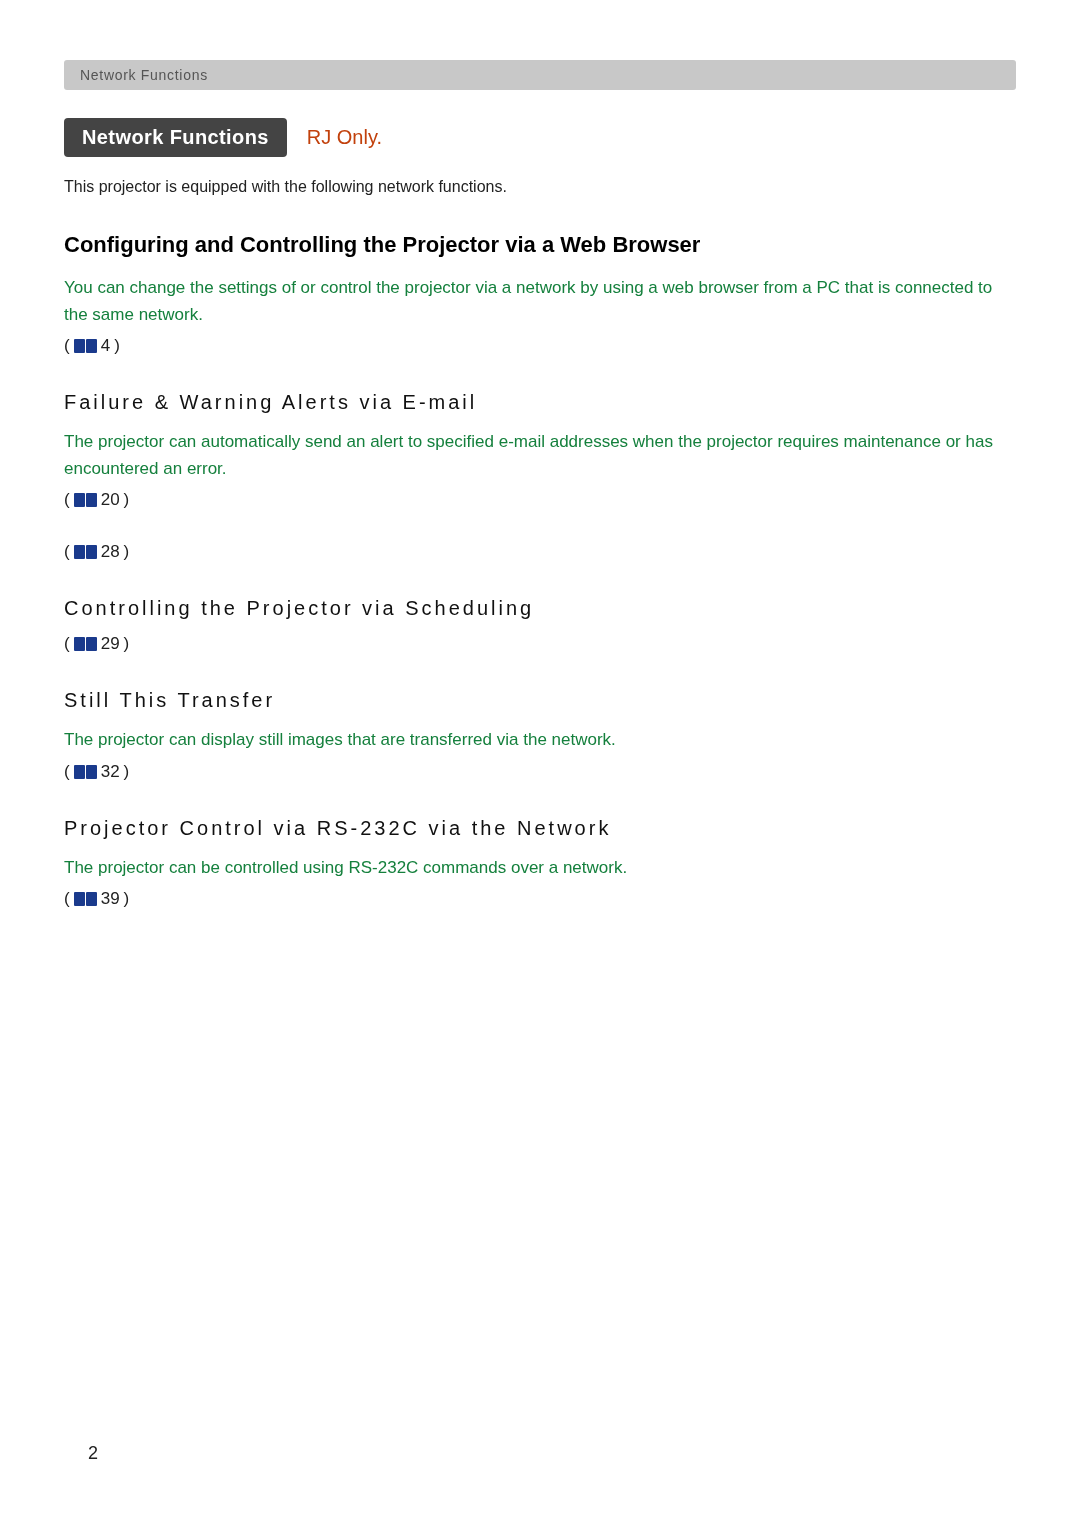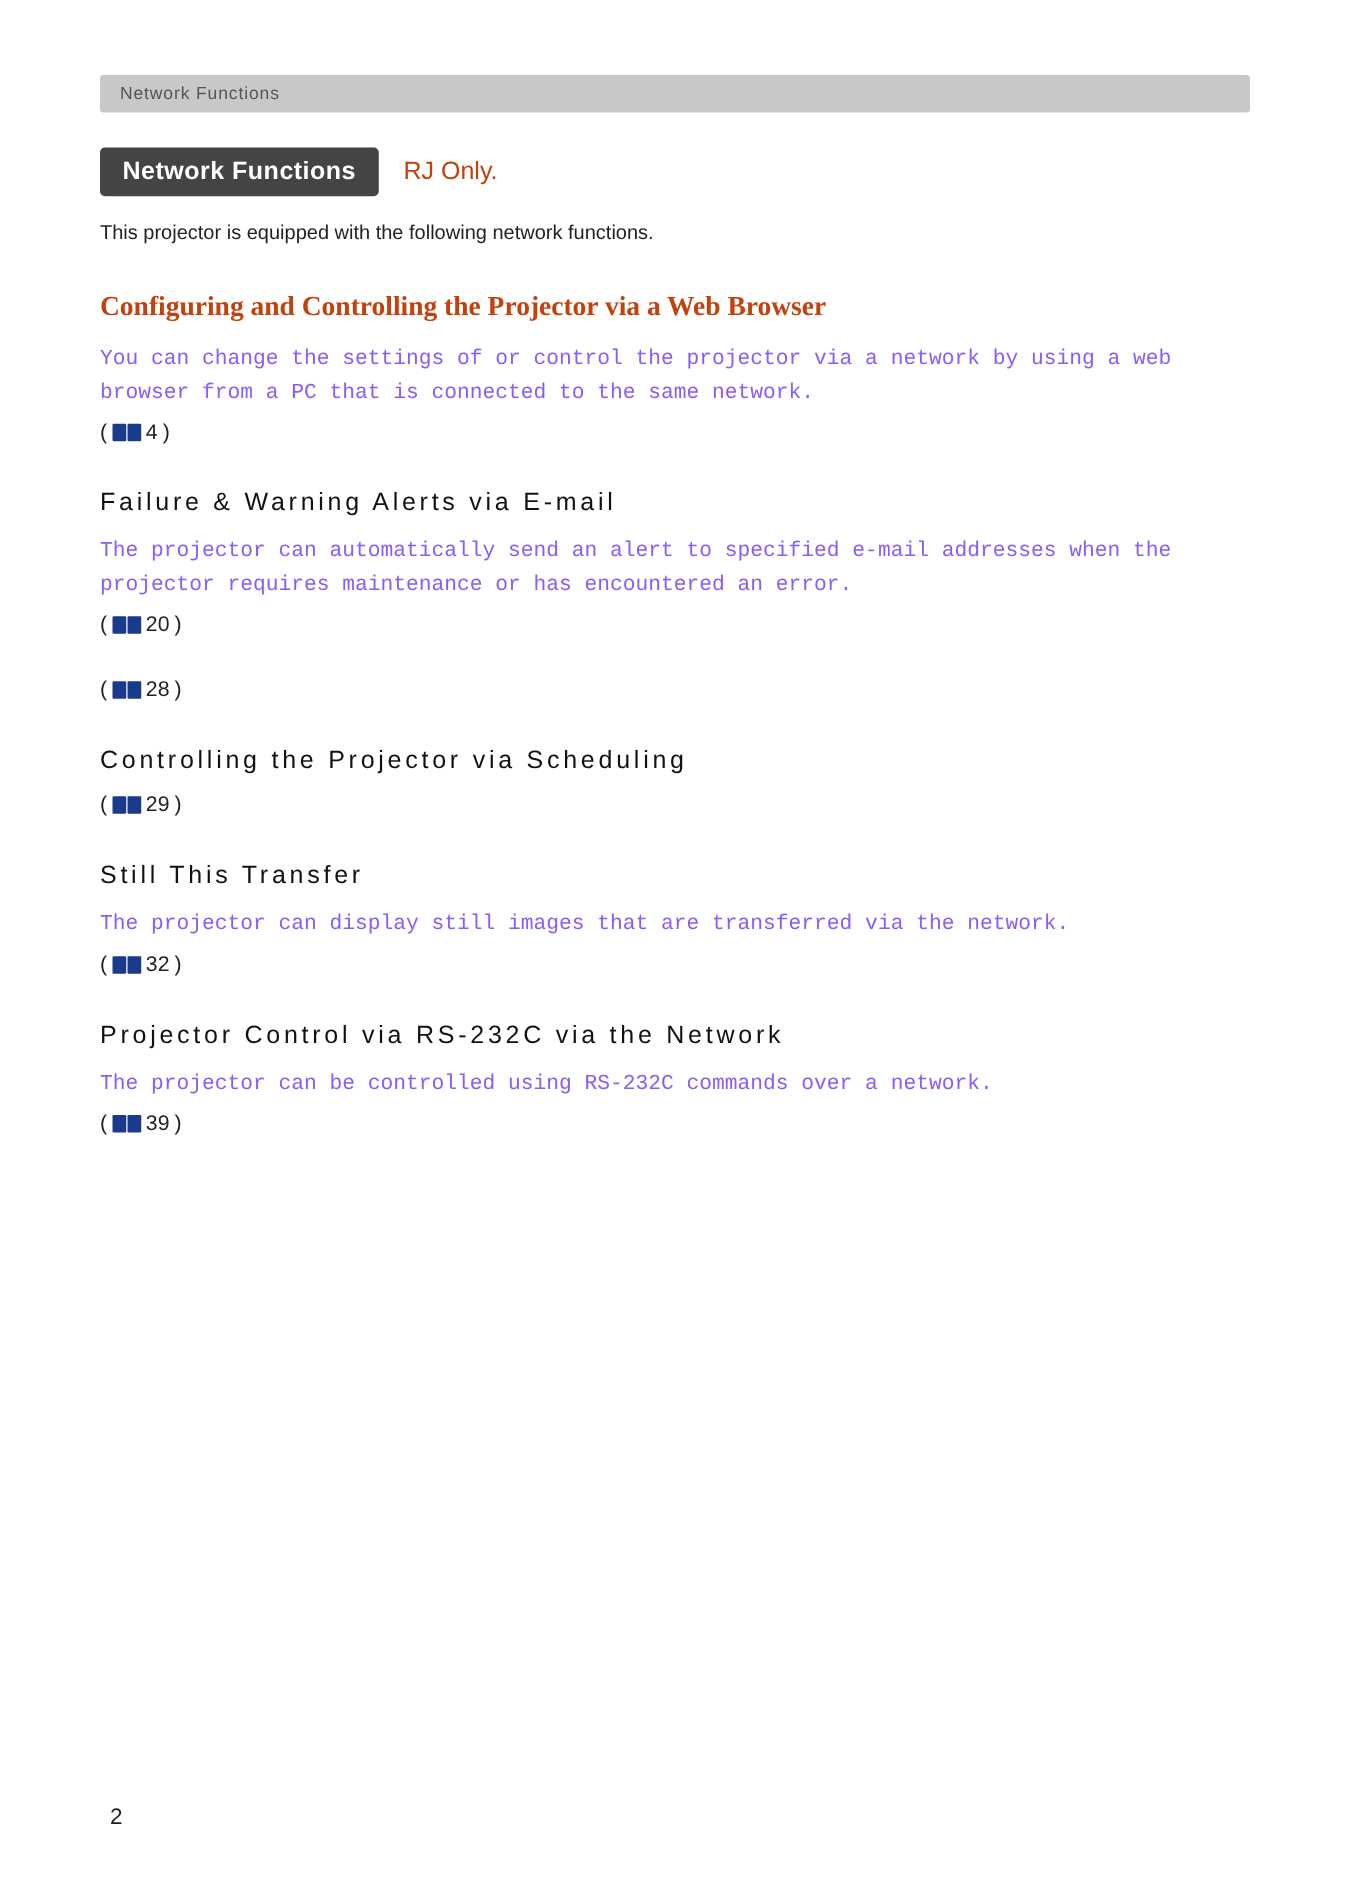--- a/index.html
+++ b/index.html
@@ -13,21 +13,21 @@
       font-family: Arial, sans-serif;
       width: 1080px;
       min-height: 1514px;
       position: relative;
     }
 
     .page {
       width: 1080px;
       min-height: 1514px;
       background: #ffffff;
-      padding: 60px 80px;
+      padding: 60px 64px;
       position: relative;
     }
 
     
     .breadcrumb-bar {
       background: #c8c8c8;
       border-radius: 3px;
       padding: 6px 16px;
       margin-bottom: 28px;
       display: inline-block;
@@ -74,41 +74,39 @@
     }
 
     
     .section {
       margin-bottom: 32px;
     }
 
     .section-title-bold {
       font-size: 22px;
       font-weight: bold;
-      color: #c2410c;
+      color: #000000;
       margin-bottom: 14px;
       line-height: 1.3;
-      font-family: Liberation Serif, serif;
     }
 
     .section-title-spaced {
       font-size: 20px;
       font-weight: normal;
       color: #111111;
       margin-bottom: 12px;
       letter-spacing: 0.15em;
       line-height: 1.4;
     }
 
     .section-body {
       font-size: 17px;
-      color: #8b5cf6;
+      color: #15803d;
       line-height: 1.6;
       margin-bottom: 8px;
-      font-family: Liberation Mono, monospace;
     }
 
     
     .page-ref {
       display: flex;
       align-items: center;
       gap: 4px;
       font-size: 17px;
       color: #222222;
       margin-top: 4px;

